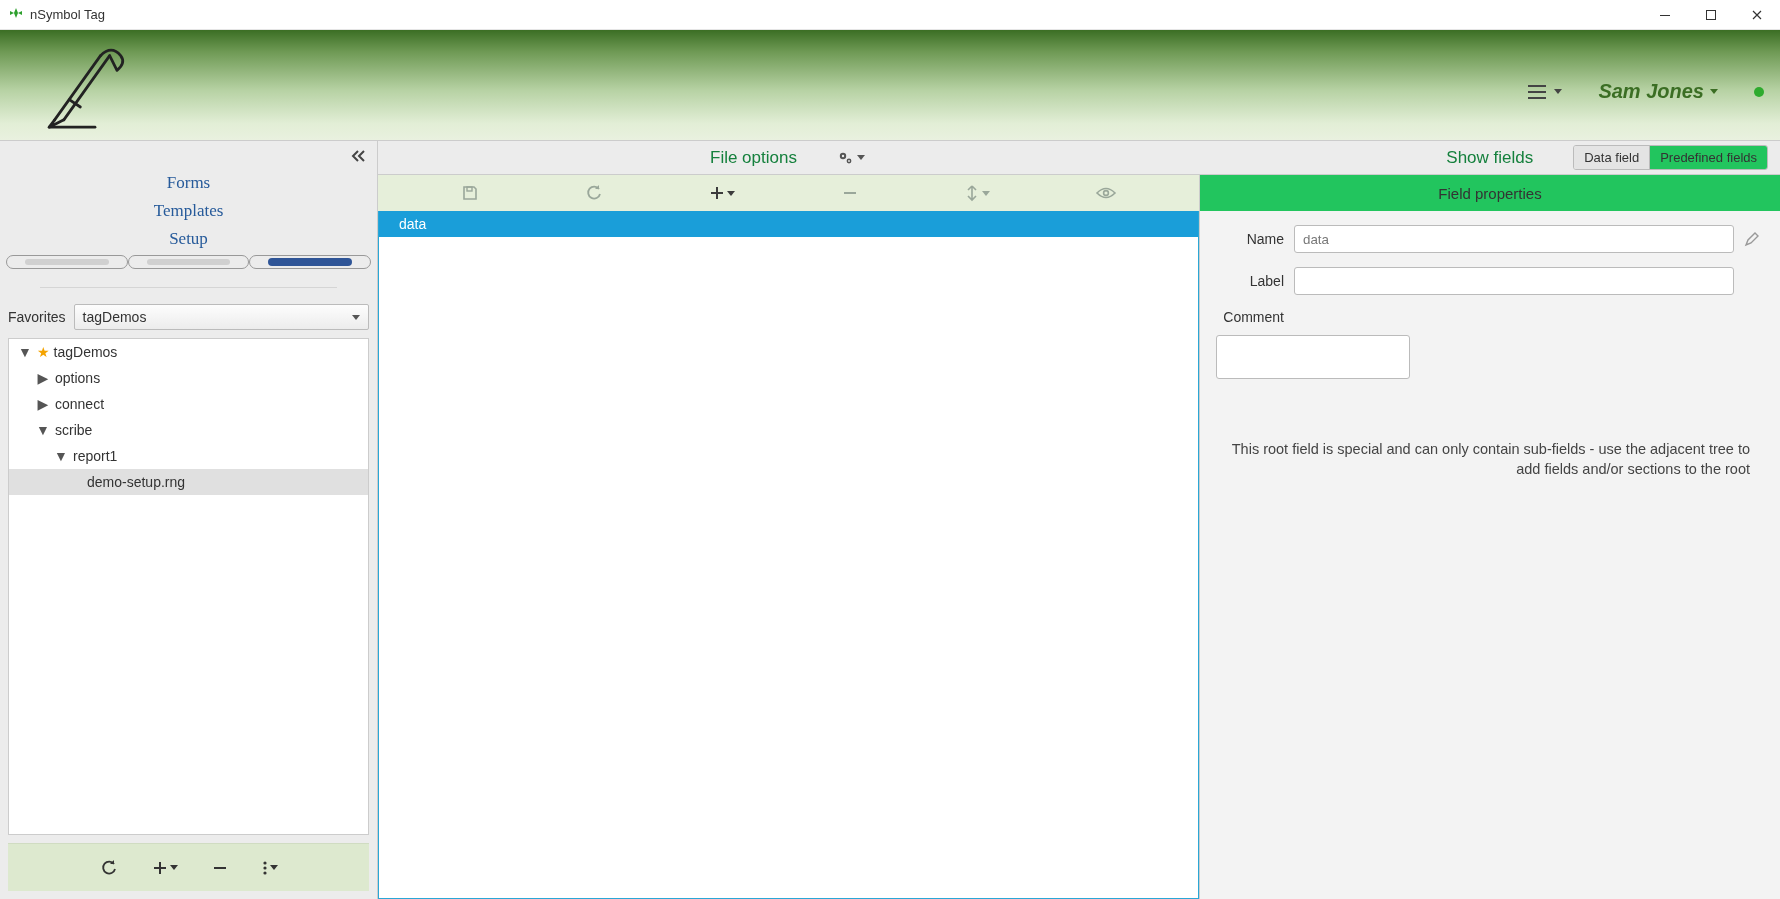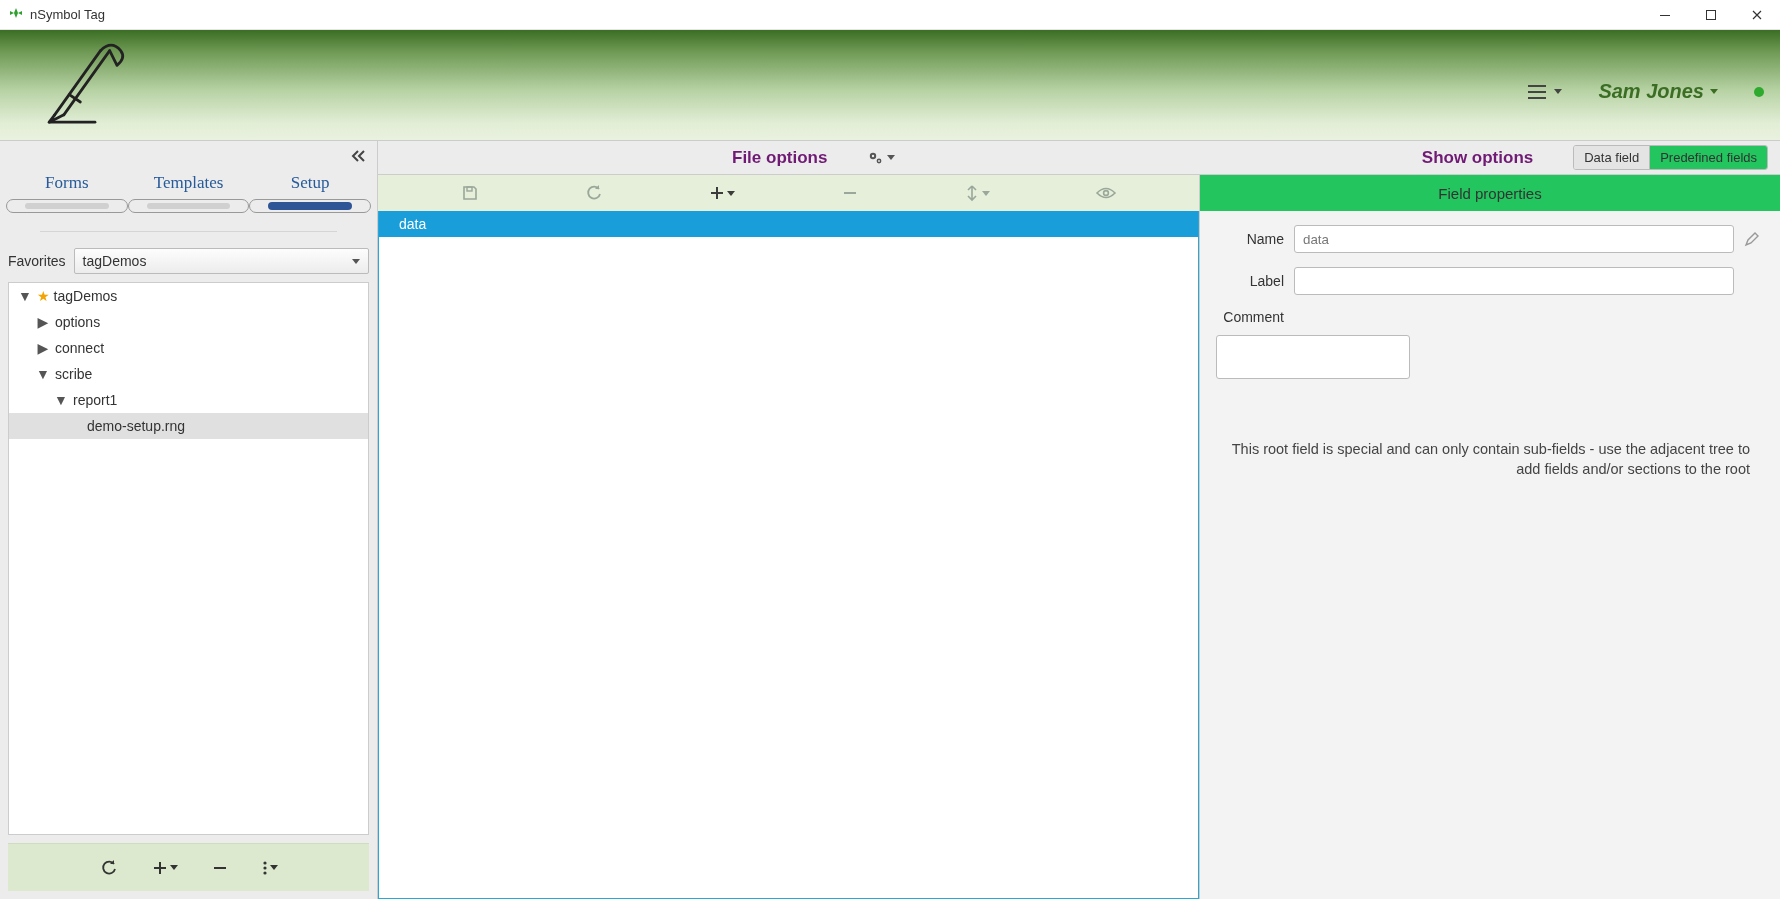--- a/index.html
+++ b/index.html
@@ -7,37 +7,37 @@
   body { display: flex; flex-direction: column; }
 
   
   .titlebar { height: 30px; display: flex; align-items: center; padding: 0 0 0 8px; border-bottom: 1px solid #e5e5e5; background: #fff; }
   .titlebar .app-icon { width: 16px; height: 16px; margin-right: 6px; }
   .titlebar .title { font-size: 13px; color: #333; }
   .titlebar .spacer { flex: 1; }
   .titlebar .win-btn { width: 46px; height: 30px; display: flex; align-items: center; justify-content: center; }
 
   
-  .header-band { height: 110px; background: linear-gradient(to bottom, #3b6e24 0%, #6f9a55 20%, #b7d2a4 55%, #e2eed6 85%, #e9f1df 100%); display: flex; align-items: flex-start; position: relative; padding-left: 12px; }
+  .header-band { height: 110px; background: linear-gradient(to bottom, #3b6e24 0%, #6f9a55 20%, #b7d2a4 55%, #e2eed6 85%, #e9f1df 100%); display: flex; align-items: center; position: relative; padding-left: 12px; }
   .header-band .logo { width: 120px; height: 100px; margin-left: 12px; display:flex; align-items:center; justify-content:center;}
   .header-band .right-tools { position: absolute; right: 16px; top: 50px; display: flex; align-items: center; gap: 36px; }
   .account-dd { display:flex; align-items:center; gap:6px; color:#3b6e24; font-weight:700; font-style:italic; font-size:20px; cursor:pointer;}
   .menu-dd { display:flex; align-items:center; gap:2px; color:#444; cursor:pointer;}
   .status-dot { width:10px; height:10px; border-radius:50%; background:#2eab2e; }
 
   
   .main { flex: 1; display: flex; min-height: 0; border-top: 1px solid #ccc;}
   .left-pane { width: 378px; display: flex; flex-direction: column; background: #ececec; border-right: 1px solid #ccc;}
   .mid-pane { flex: 1; display: flex; flex-direction: column; min-width: 0; }
 
   
   .collapse-row { height: 30px; display:flex; align-items:center; justify-content:flex-end; padding-right:10px; }
   .collapse-row .chev { color:#444; cursor:pointer; }
 
-  .tab-row { display:flex; justify-content:space-around; padding: 0 6px; }
+  .tab-row { display:flex; justify-content:space-around; padding: 0 6px; flex-direction: column; }
   .tab-row .tab { flex:1; text-align:center; color:#265a9a; font-size:17px; font-family: Georgia, 'Times New Roman', serif; padding: 2px 0 6px 0;}
   .tab-underline-row { display:flex; padding: 0 6px 4px 6px; gap:0;}
   .underline { flex:1; height:14px; border:1px solid #999; border-radius:7px; display:flex; align-items:center; justify-content:center; background:#ececec;}
   .underline.inactive .pill{ width:70%; height:6px; background:#d0d0d0; border-radius:3px;}
   .underline.active { background:#ececec; }
   .underline.active .pill{ width:70%; height:8px; background:#2f5597; border-radius:4px;}
   .tab-sep { height:1px; background:#d5d5d5; margin: 14px 40px 16px 40px;}
 
   .fav-row { display:flex; align-items:center; gap:8px; padding: 0 8px 8px 8px;}
   .fav-row label { color:#333; }
@@ -50,21 +50,21 @@
   .star { color:#f4a300; margin-right:4px;}
   .indent1 { width:18px; display:inline-block;}
   .indent2 { width:36px; display:inline-block;}
   .indent3 { width:54px; display:inline-block;}
 
   .left-bottom-bar { height:48px; background:#dde9cf; display:flex; align-items:center; justify-content:center; gap:34px; margin:0 8px 8px 8px; border-top:1px solid #d0dcc2;}
   .left-bottom-bar .ico { display:flex; align-items:center; gap:2px; cursor:pointer; color:#333;}
 
   
   .sub-bar { height:34px; background:#ececec; display:flex; align-items:center; padding: 0 12px; gap: 40px; border-bottom:1px solid #ccc;}
-  .sub-bar .caption { color:#701a75; font-weight:700; font-size:17px;margin-left:22px; }
+  .sub-bar .caption { color:#15803d; font-weight:400; font-size:17px; }
   .sub-bar .gears { display:flex; align-items:center; gap:2px; cursor:pointer; color:#555;}
   .sub-bar .spacer { flex:1; }
   .seg { display:flex; border:1px solid #bbb; border-radius:3px; overflow:hidden;}
   .seg .seg-btn { padding:4px 10px; font-size:13px; background:#22c55e; cursor:pointer; border-right:1px solid #bbb;}
   .seg .seg-btn:last-child { border-right:none;}
   .seg .seg-btn.active { background:#e4e4e4;}
 
   
   .split { flex:1; display:flex; min-height:0;}
   .center-pane { flex:1; display:flex; flex-direction:column; border-right:1px solid #ccc; min-width:0;}
@@ -261,21 +261,21 @@
           <g fill="#555">
               <circle cx="6" cy="7" r="3.2"></circle>
               <circle cx="6" cy="7" r="1.2" fill="#ececec"></circle>
               <circle cx="12" cy="12" r="2.4"></circle>
               <circle cx="12" cy="12" r="0.9" fill="#ececec"></circle>
             </g>
         </svg>
         <span class="caret" style="color:#555"></span>
       </span>
       <span class="spacer"></span>
-      <span class="caption">Show options</span>
+      <span class="caption">Show fields</span>
       <div class="seg">
         <div class="seg-btn active">Data field</div>
         <div class="seg-btn">Predefined fields</div>
       </div>
     </div>
 
     <div class="split">
 
       <div class="center-pane">
         <div class="center-toolbar">

